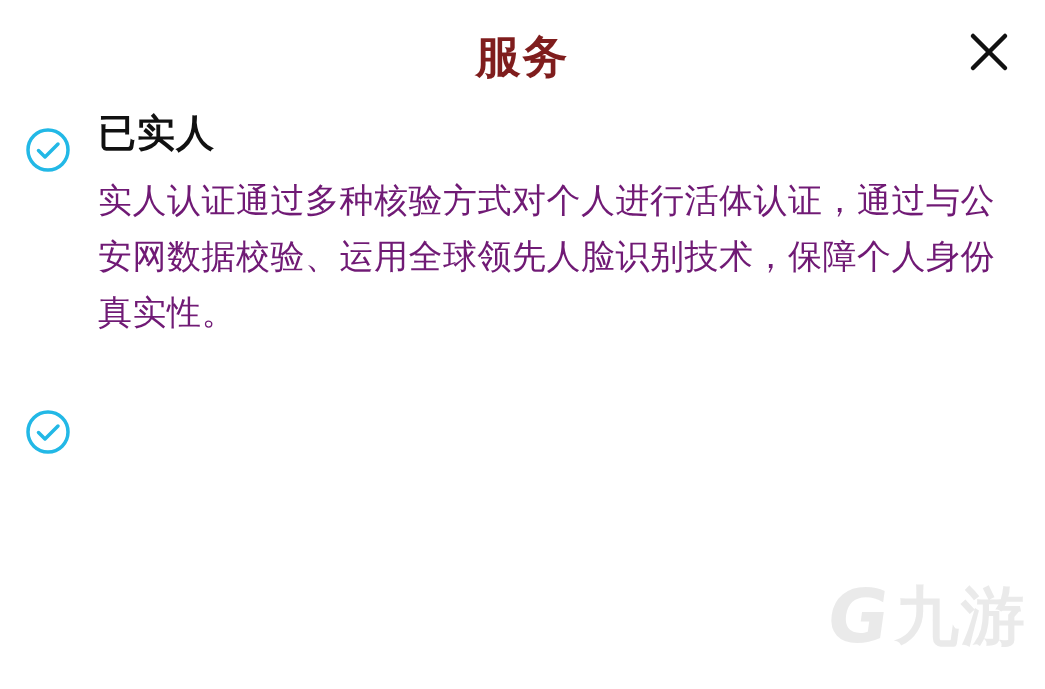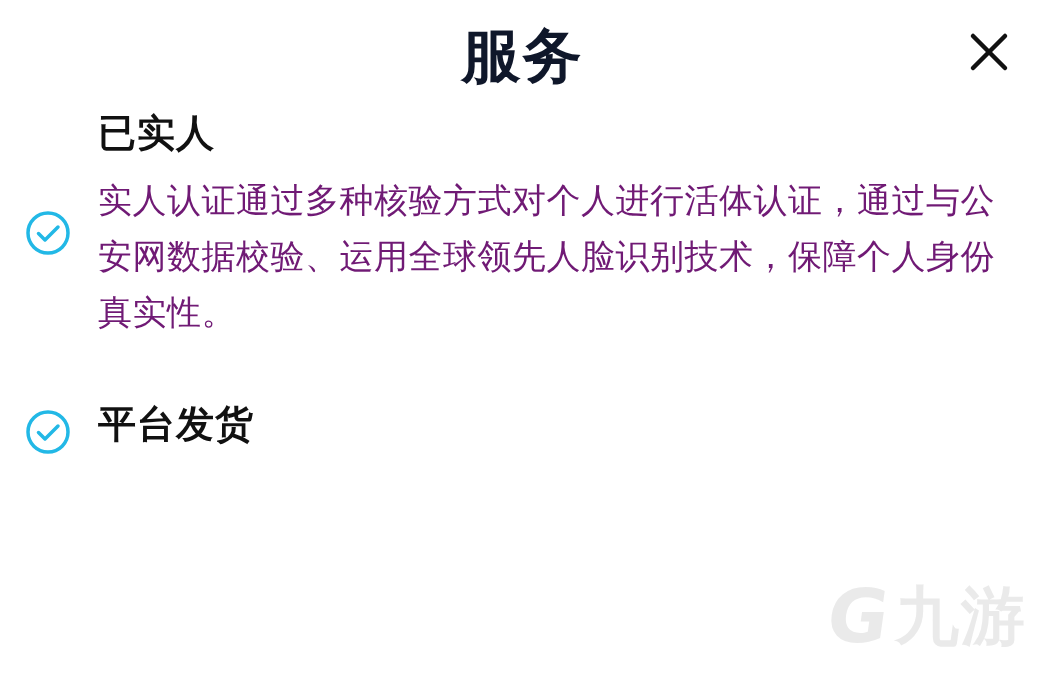--- a/index.html
+++ b/index.html
@@ -24,23 +24,23 @@
 
   
   .header {
     position: relative;
     height: 112px;
     display: flex;
     align-items: center;
     justify-content: center;
   }
   .header-title {
-    font-size: 59px;
+    font-size: 45px;
     font-weight: bold;
-    color: #0f172a;
+    color: #7f1d1d;
     letter-spacing: 2px;
     line-height: 1;
   }
   .close-button {
     position: absolute;
     right: 30px;
     top: 26px;
     width: 52px;
     height: 52px;
     display: flex;
@@ -52,21 +52,21 @@
     display: block;
   }
 
   
   .content {
     padding: 0 28px 0 24px;
   }
 
   .service-item {
     display: flex;
-    align-items: center;
+    align-items: flex-start;
   }
   .service-item + .service-item {
     margin-top: 54px;
   }
 
   .check-icon {
     flex: 0 none;
     width: 48px;
     height: 48px;
     margin-top: 14px;
@@ -153,21 +153,20 @@
     </div>
 
     <div class="service-item">
       <span class="check-icon">
         <svg width="48" height="48" viewBox="0 0 48 48" aria-hidden="true">
           <circle cx="24" cy="24" r="20" fill="none" stroke="#22b8e6" stroke-width="3.5"></circle>
           <polyline points="14.5,24.5 21,31 34,18" fill="none" stroke="#22b8e6" stroke-width="3.5" stroke-linecap="round" stroke-linejoin="round"></polyline>
         </svg>
       </span>
       <div class="service-text">
-        <div class="service-title">平台发货</div>
       </div>
     </div>
 
   </div>
 
   <div class="watermark">
     <span class="wm-mark">G</span>
     <span class="wm-text">九游</span>
   </div>
 

